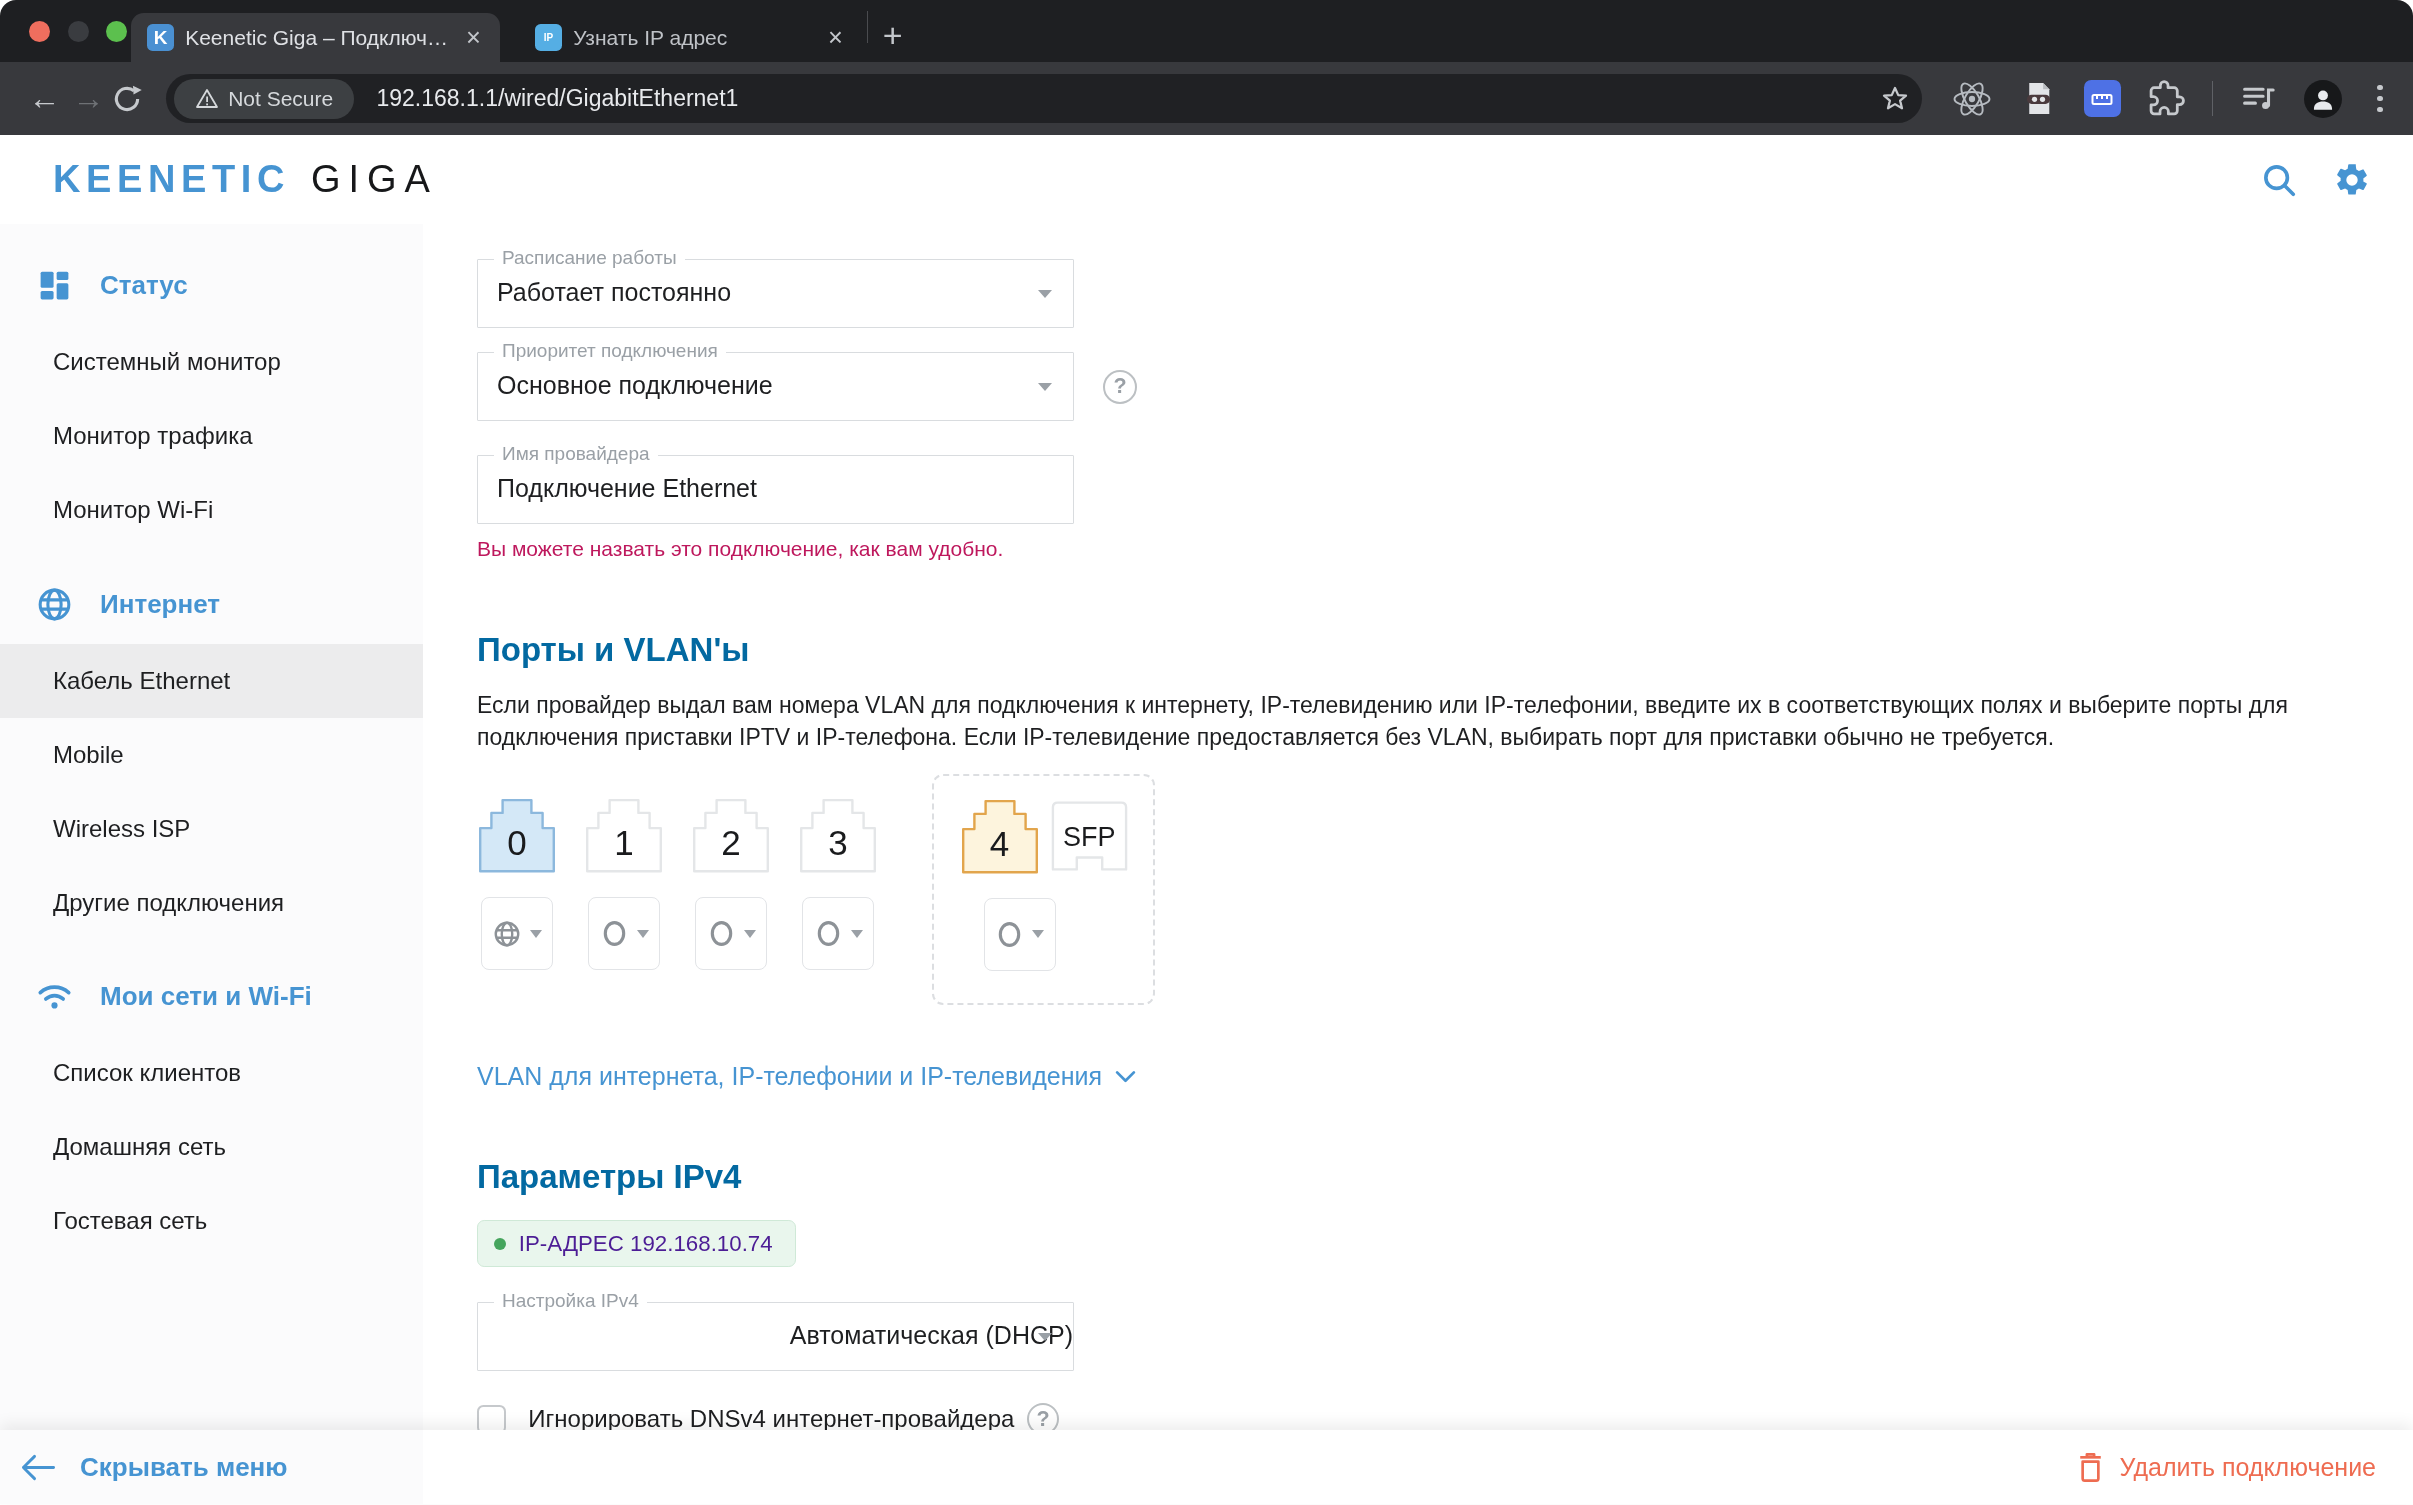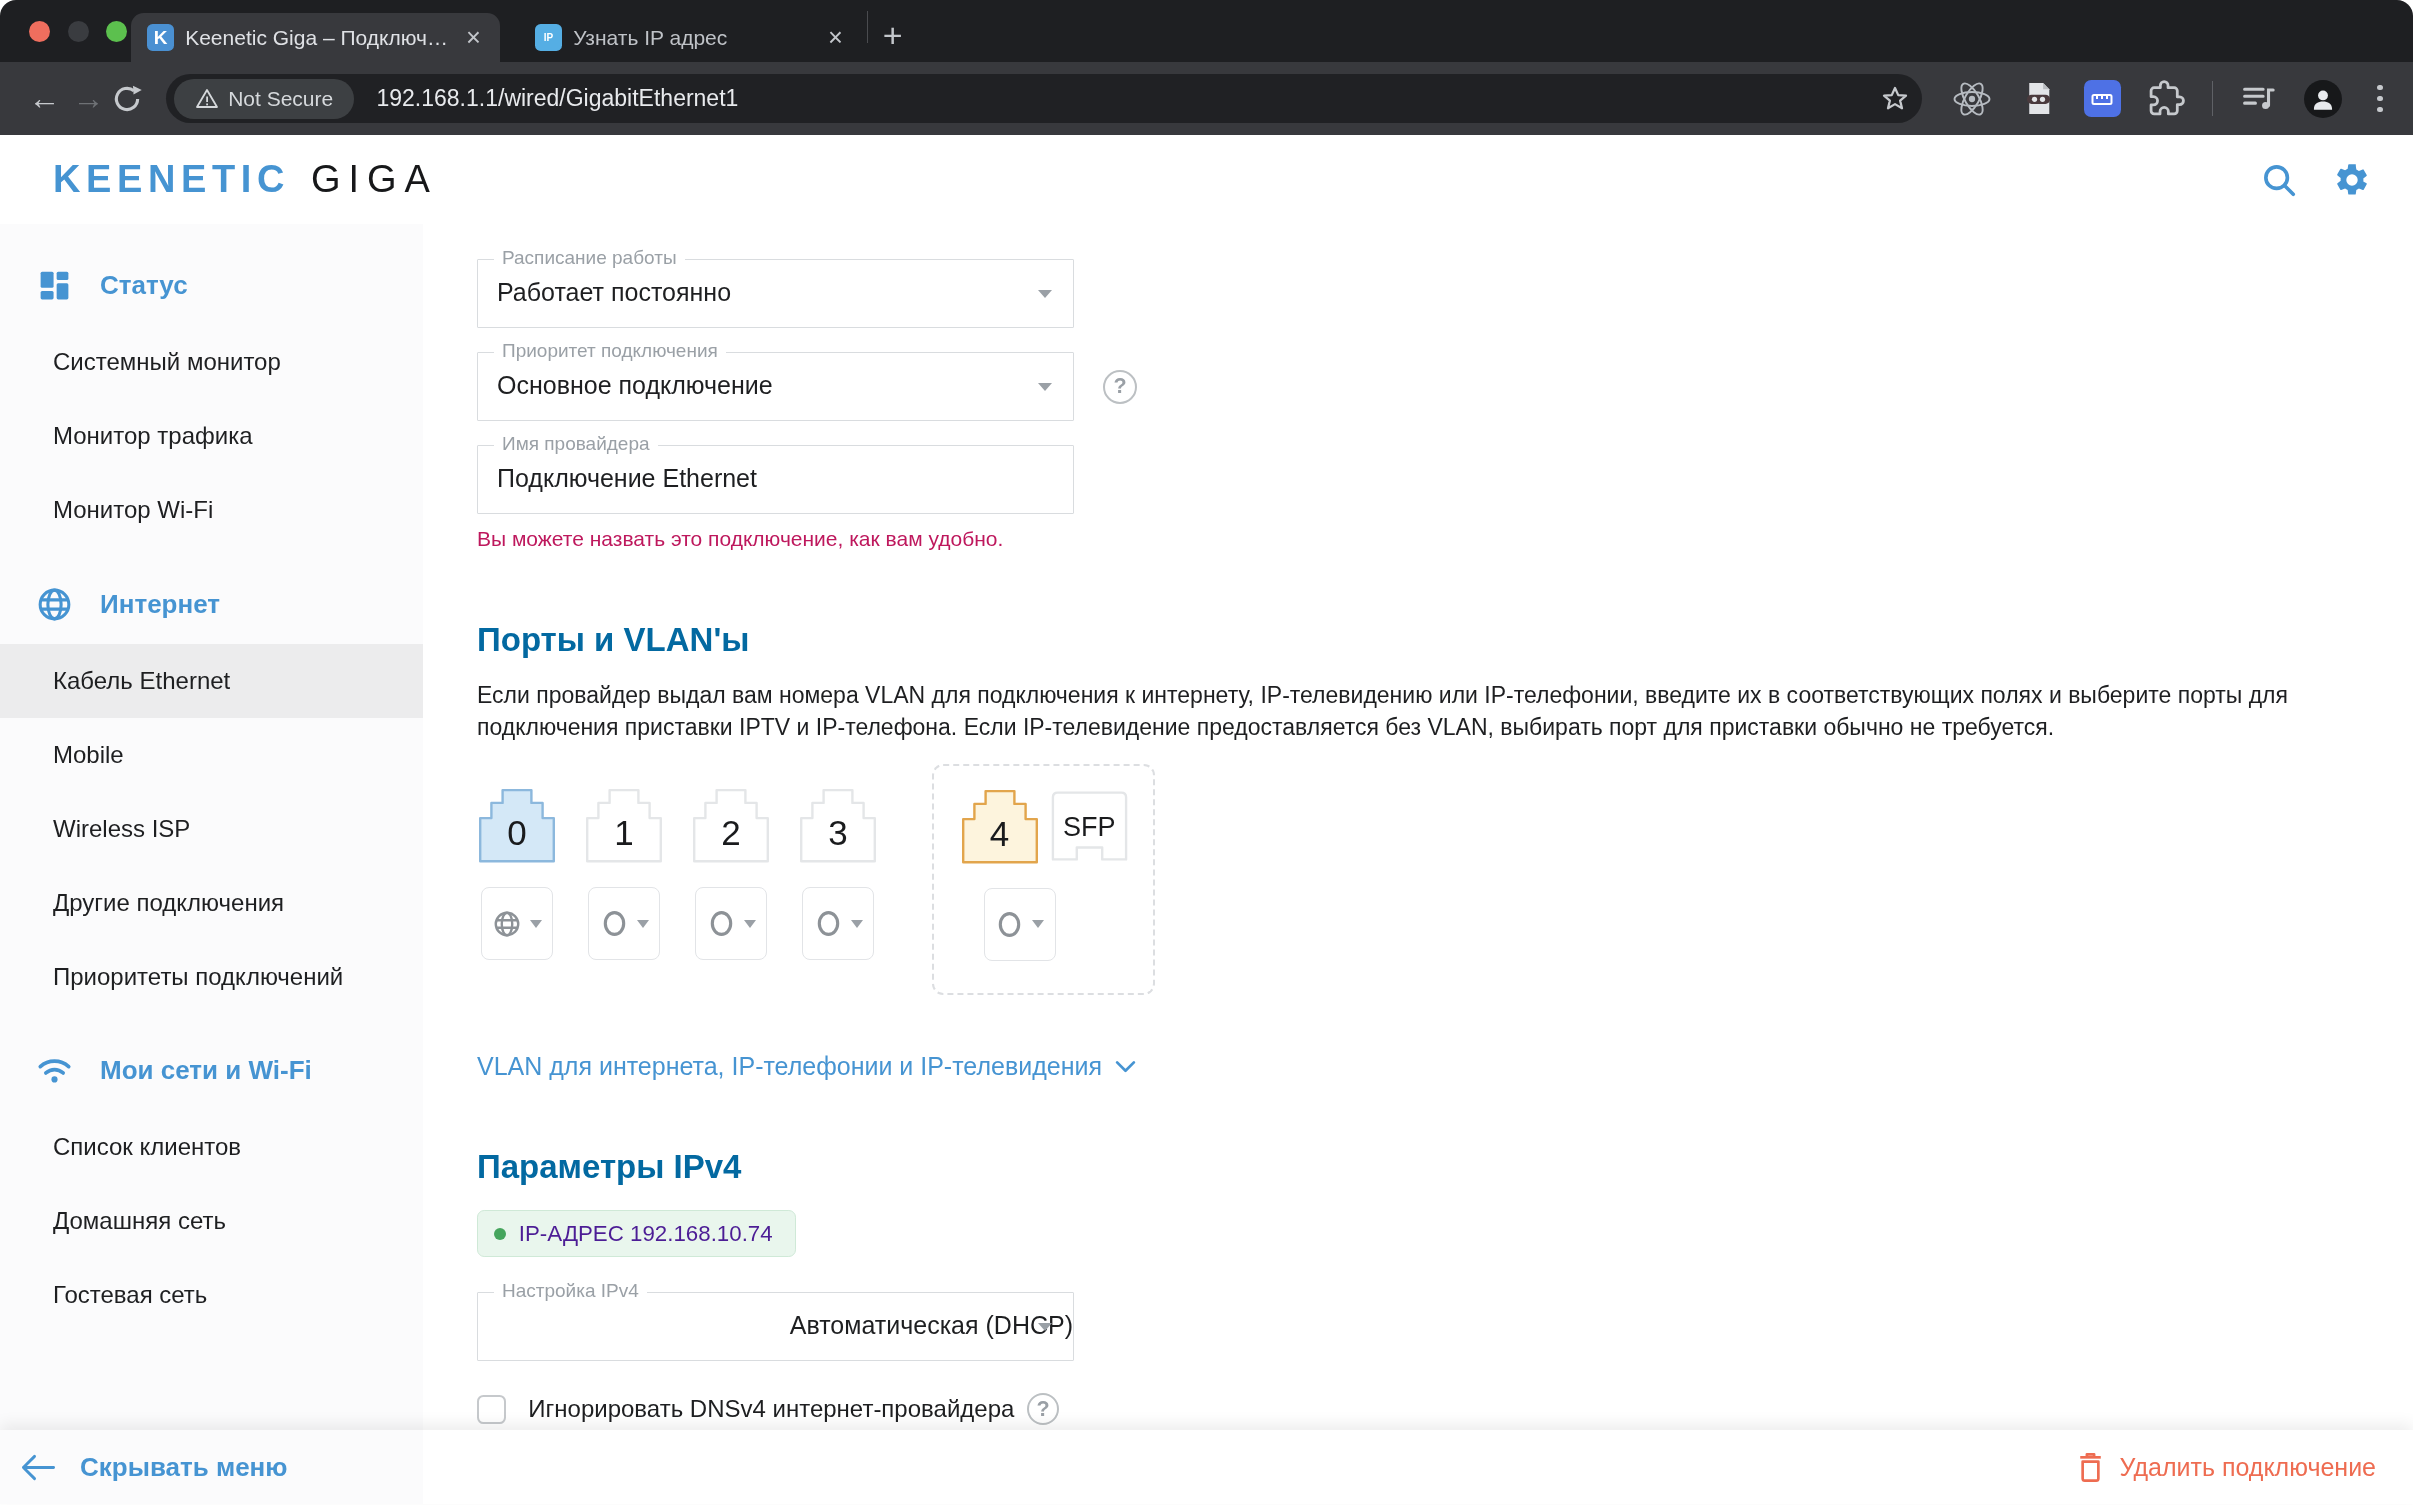--- a/index.html
+++ b/index.html
@@ -261,21 +261,20 @@
         <circle cx="12" cy="12" r="9.3"></circle>
         <ellipse cx="12" cy="12" rx="4.3" ry="9.3"></ellipse>
         <path d="M3.3,9 H20.7 M3.3,15 H20.7"></path>
       </svg>
       <span class="sec-label">Интернет</span>
     </div>
     <div class="side-item selected">Кабель Ethernet</div>
     <div class="side-item">Mobile</div>
     <div class="side-item">Wireless ISP</div>
     <div class="side-item">Другие подключения</div>
-    <div class="side-item">Приоритеты подключений</div>
 
     <div class="sec-header">
       <svg width="37" height="37" viewBox="0 0 24 24" fill="none" stroke="#4694d2" stroke-width="2.4" stroke-linecap="round">
         <path d="M2.8,9.5 C8,4.8 16,4.8 21.2,9.5"></path>
         <path d="M6.4,13.6 C9.8,10.7 14.2,10.7 17.6,13.6"></path>
         <circle cx="12" cy="17.8" r="2" fill="#4694d2" stroke="none"></circle>
       </svg>
       <span class="sec-label">Мои сети и Wi-Fi</span>
     </div>
     <div class="side-item">Список клиентов</div>
@@ -293,21 +292,21 @@
 
     <div class="field-row">
       <div class="field" style="margin-bottom:0;">
         <span class="flabel">Приоритет подключения</span>
         <div class="fvalue">Основное подключение</div>
         <span class="caret"></span>
       </div>
       <div class="help-circle">?</div>
     </div>
 
-    <div class="field" style="margin-top:24px;">
+    <div class="field" style="margin-top:34px;">
       <span class="flabel">Имя провайдера</span>
       <div class="fvalue">Подключение Ethernet</div>
     </div>
     <div class="hint" style="margin-top:-11.2px;">Вы можете назвать это подключение, как вам удобно.</div>
 
     <h2 class="section-title ports-title">Порты и VLAN'ы</h2>
     <p class="section-desc">Если провайдер выдал вам номера VLAN для подключения к интернету, IP-телевидению или IP-телефонии, введите их в соответствующих полях и выберите порты для подключения приставки IPTV и IP-телефона. Если IP-телевидение предоставляется без VLAN, выбирать порт для приставки обычно не требуется.</p>
 
     <div class="ports-row">
 

